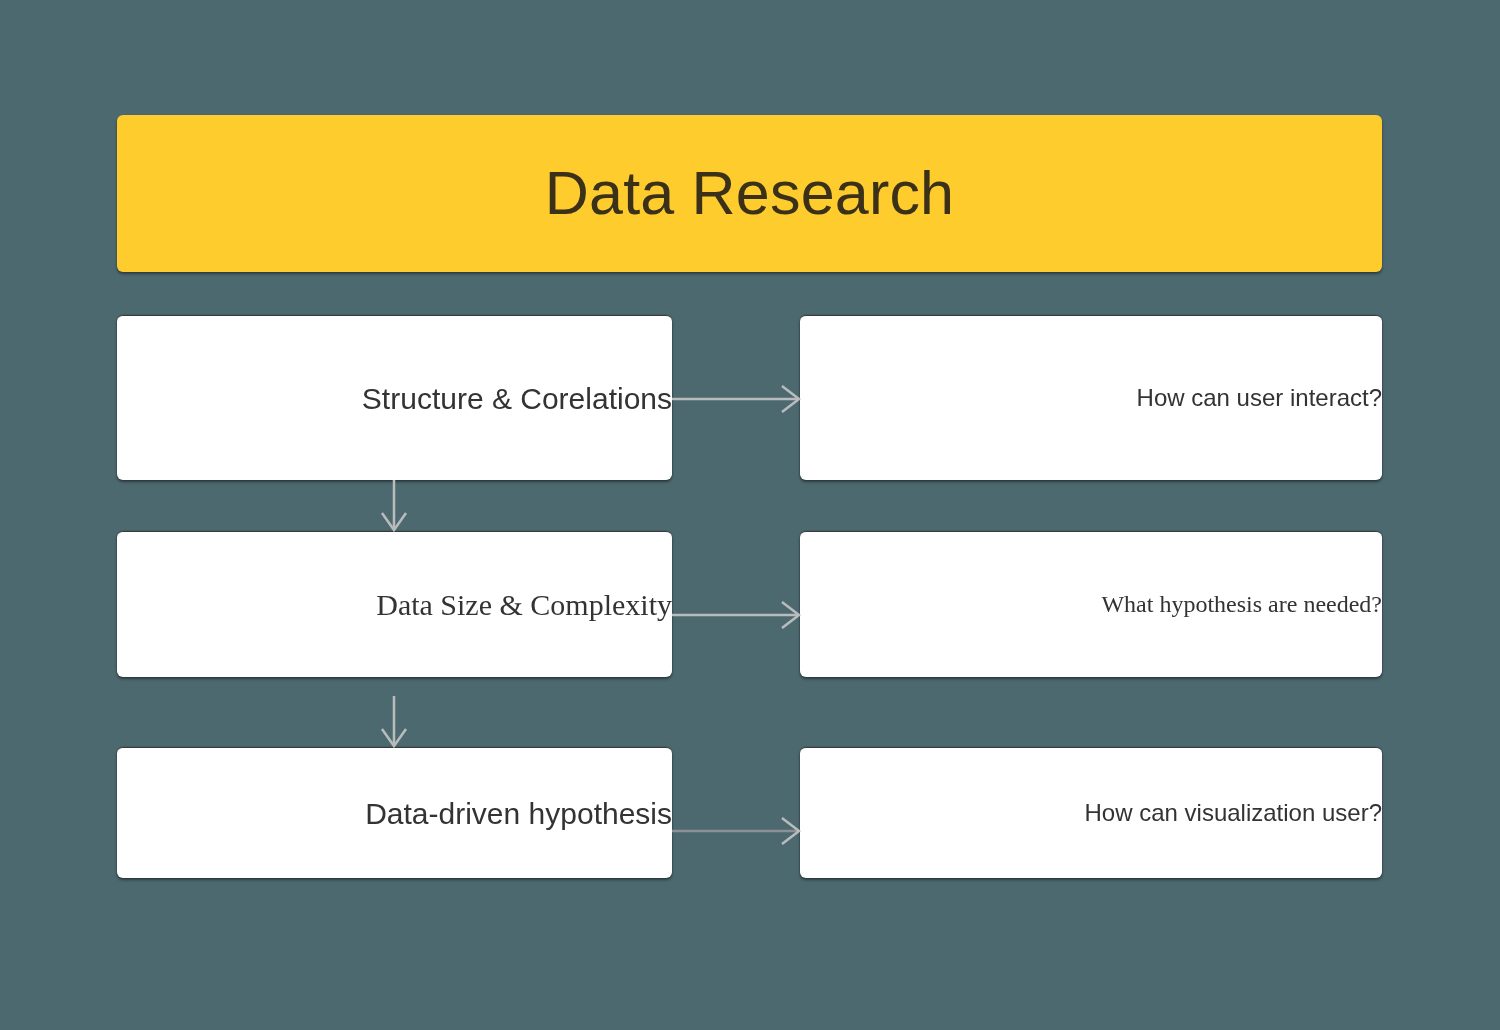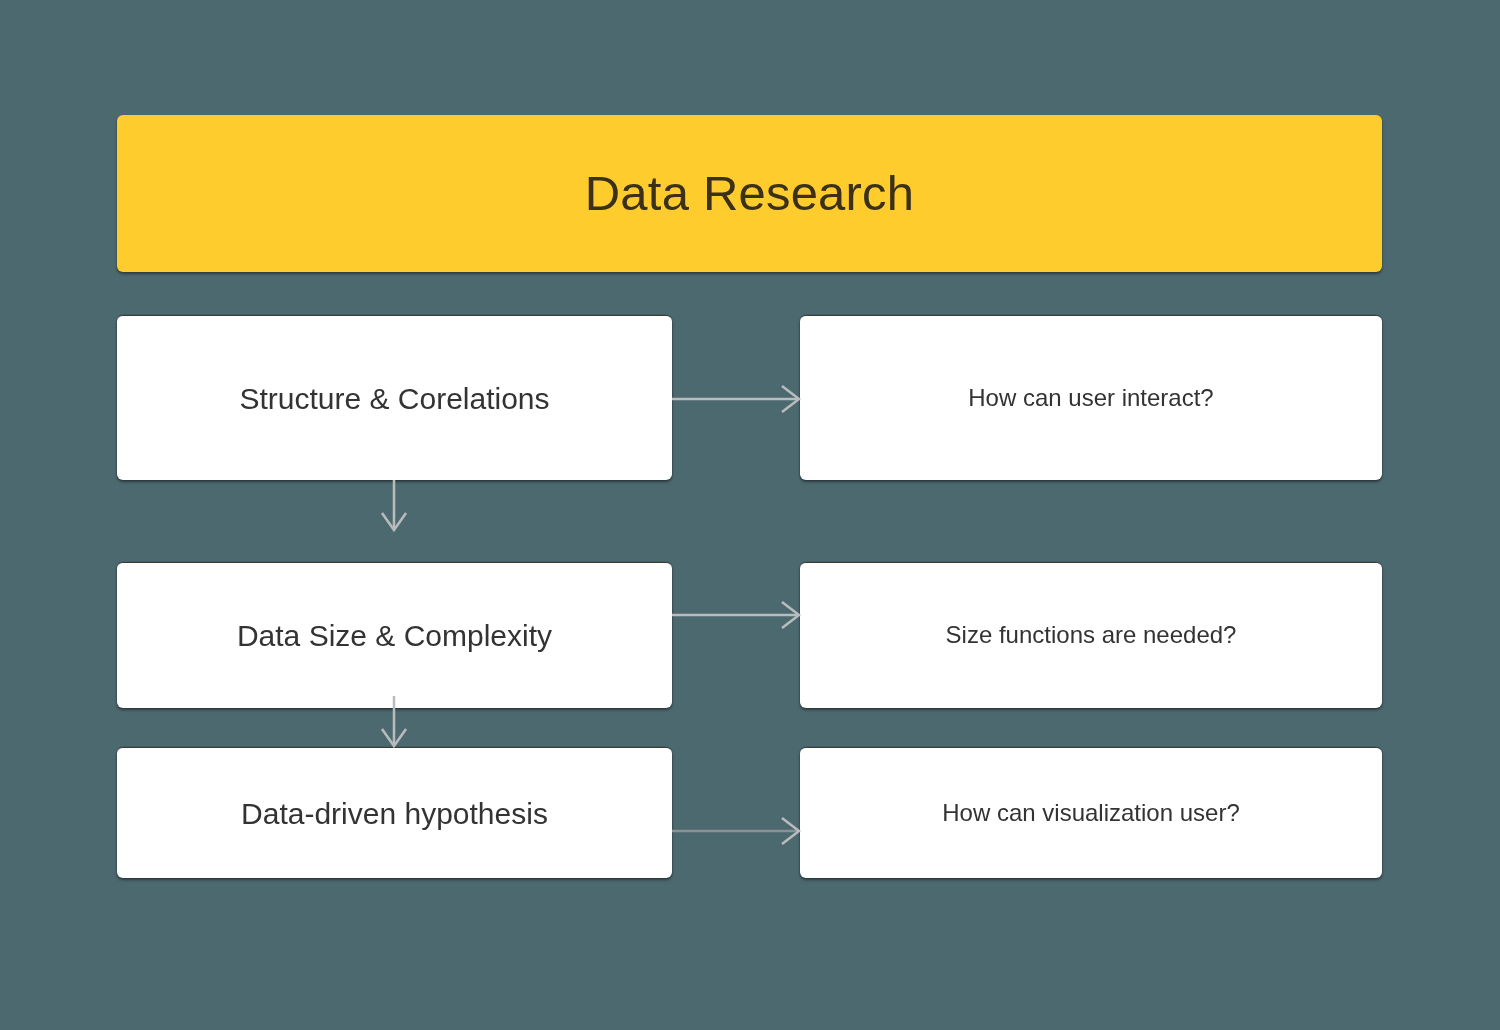--- a/index.html
+++ b/index.html
@@ -32,60 +32,60 @@
     height: 157px;
     background: #ffcc2e;
     border-radius: 6px;
     box-sizing: border-box;
     box-shadow: 0 2px 3px rgba(0,0,0,0.45);
     display: flex;
     align-items: center;
     justify-content: center;
   }
   .header-title {
-    font-size: 49px;
+    font-size: 61px;
     color: #3a3118;
     letter-spacing: 0.2px;
     line-height: 1;
     white-space: nowrap;
   }
 
   
   .node {
     position: absolute;
     background: #ffffff;
     border-radius: 6px;
     box-sizing: border-box;
     border-top: 1px solid #3a3a33;
     box-shadow: 0 2px 3px rgba(0,0,0,0.45),
                 0 0 0 1px rgba(0,0,0,0.07);
     display: flex;
     align-items: center;
-    justify-content: center;
+    justify-content: flex-end;
   }
   .node-label {
     color: #333333;
     line-height: 1.1;
     white-space: nowrap;
     text-align: center;
   }
 
   
   .col-left {
     left: 117px;
     width: 555px;
   }
   
   .col-right {
     left: 800px;
     width: 582px;
   }
 
   .row-1 { top: 315px; height: 165px; }
-  .row-2 { top: 562px; height: 146px; }
+  .row-2 { top: 531px; height: 146px; font-family: Liberation Serif, serif; }
   .row-3 { top: 747px; height: 131px; }
 
   .label-left  { font-size: 30px; }
   .label-right { font-size: 24px; }
 
   
   .arrow-svg {
     position: absolute;
     overflow: visible;
     pointer-events: none;
@@ -124,21 +124,21 @@
 
   <div class="node col-left row-3">
     <span class="node-label label-left">Data-driven hypothesis</span>
   </div>
 
   <div class="node col-right row-1">
     <span class="node-label label-right">How can user interact?</span>
   </div>
 
   <div class="node col-right row-2">
-    <span class="node-label label-right">Size functions are needed?</span>
+    <span class="node-label label-right">What hypothesis are needed?</span>
   </div>
 
   <div class="node col-right row-3">
     <span class="node-label label-right">How can visualization user?</span>
   </div>
 
   <svg class="arrow-svg" style="left:672px; top:382px; width:130px; height:34px;">
     <line class="arrow-line" x1="0" y1="17" x2="126" y2="17"></line>
     <polyline class="arrow-head" points="110,4 127,17 110,30"></polyline>
   </svg>

